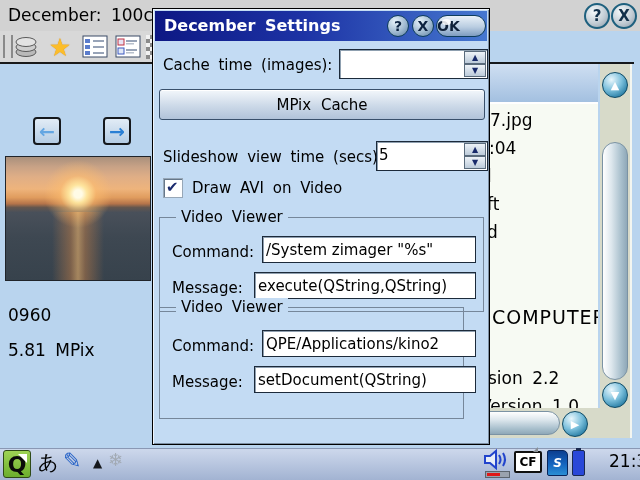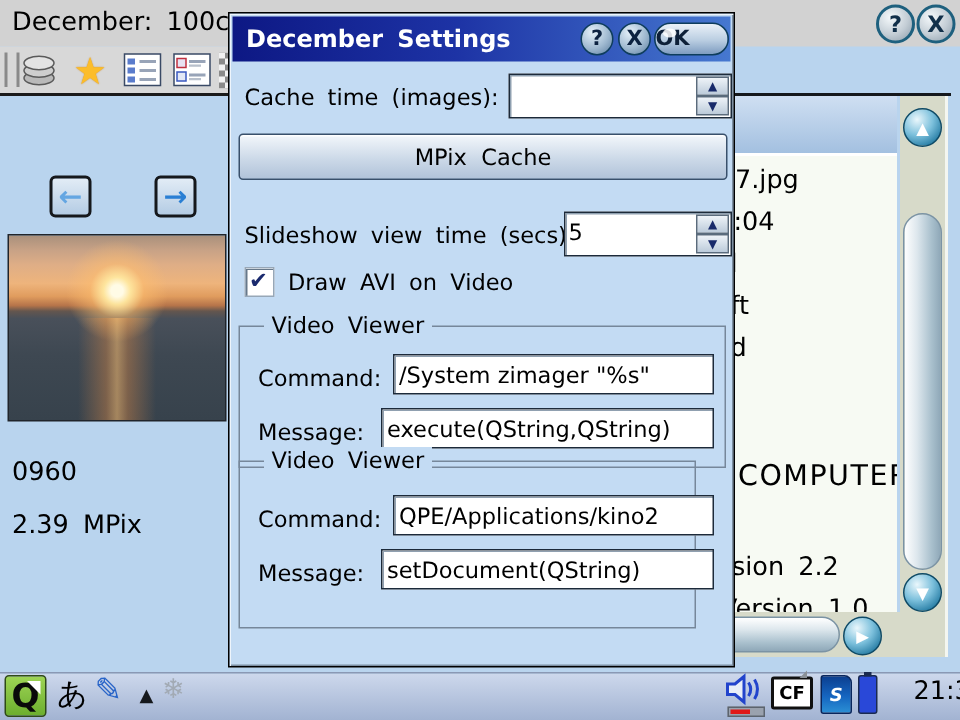--- a/index.html
+++ b/index.html
@@ -163,21 +163,21 @@
   </div>
 
   <div class="abs nav-btn" style="left:33px;">
     <span style="color:#64a6e2;">←</span>
   </div>
   <div class="abs nav-btn" style="left:103px;">
     <span style="color:#2a7fd4;">→</span>
   </div>
   <div class="abs thumb"></div>
   <div class="abs meta" style="top:305px;">0960</div>
-  <div class="abs meta" style="top:340px;">2.39 MPix</div>
+  <div class="abs meta" style="top:340px;">5.81 MPix</div>
 
   <div class="abs panel-topline"></div>
   <div class="abs panel-head"></div>
   <div class="abs panel-list">
     <div class="frag" style="left:24px;top:6px;">7.jpg</div>
     <div class="frag" style="left:23px;top:34px;">:04</div>
     <div class="frag" style="left:21px;top:62px;">l</div>
     <div class="frag" style="left:21px;top:90px;">ft</div>
     <div class="frag" style="left:21px;top:118px;">d</div>
     <div class="frag" style="left:26px;top:202px;font-size:19px;letter-spacing:1px;">COMPUTER</div>

